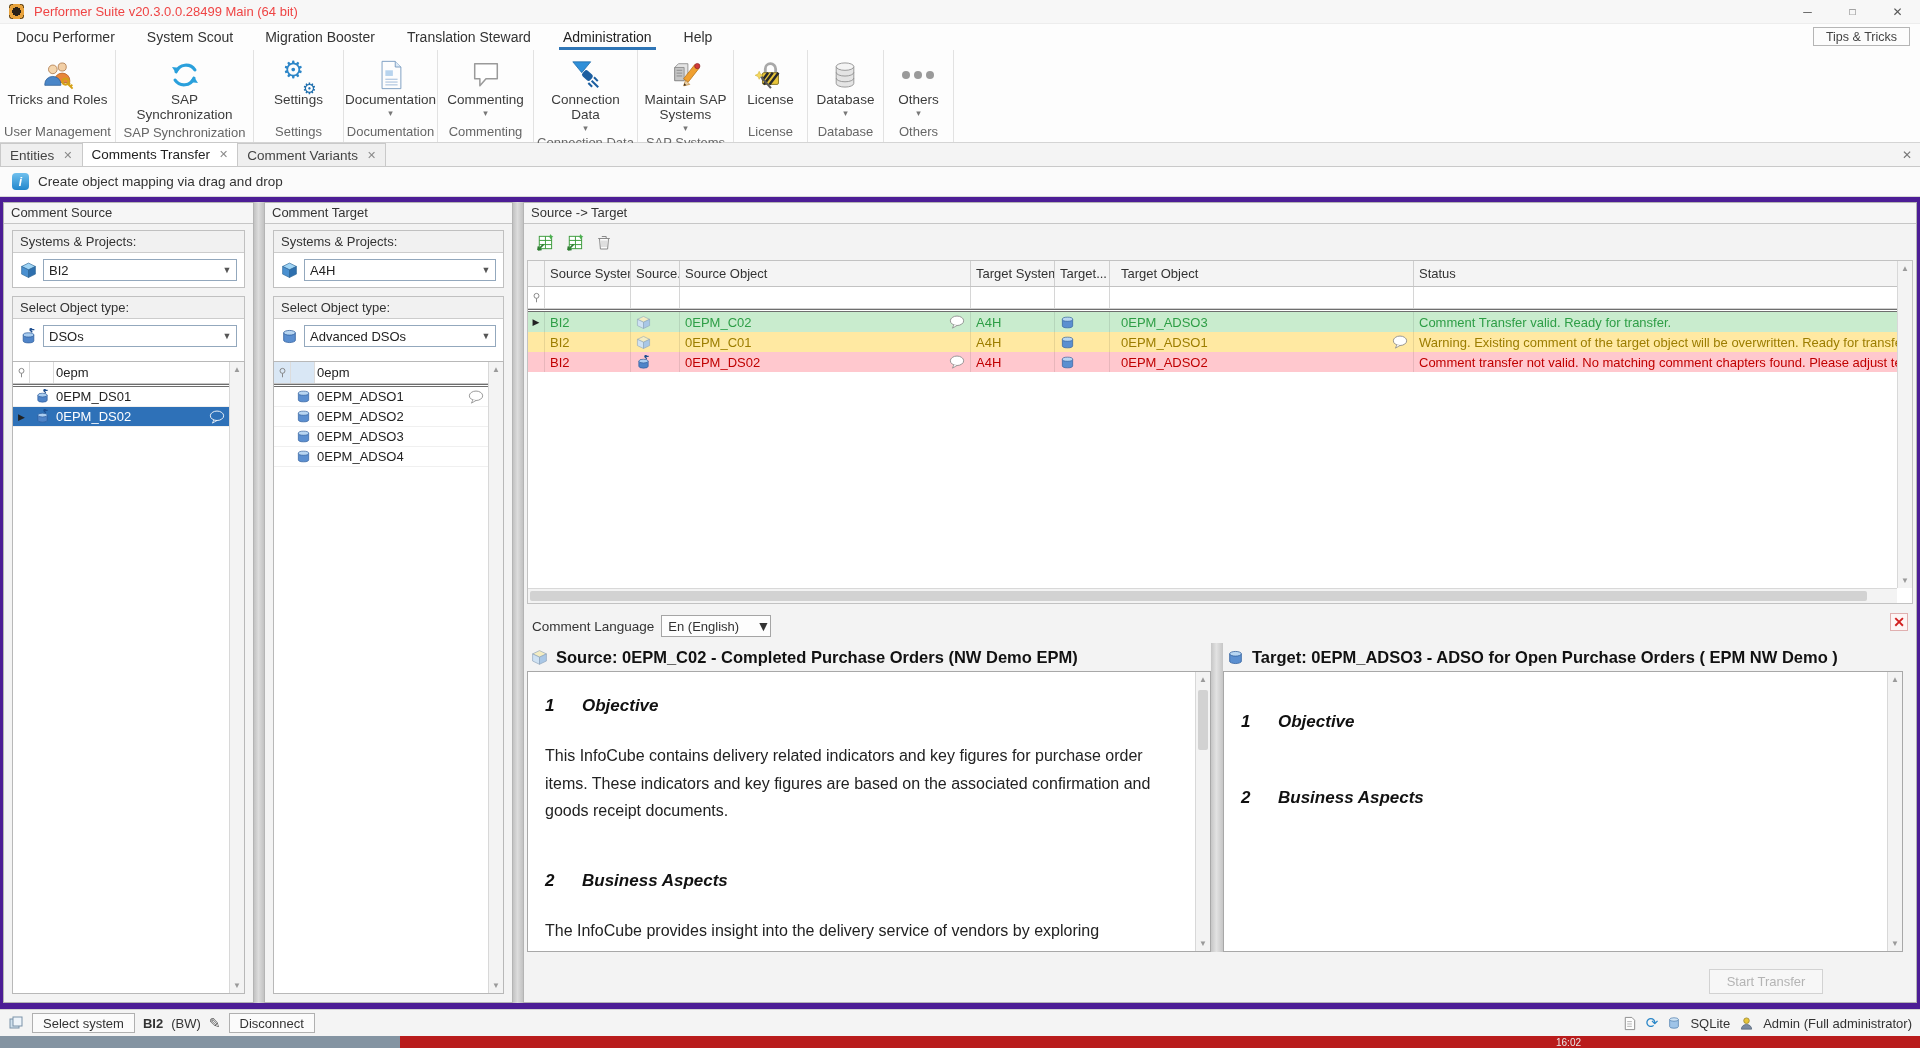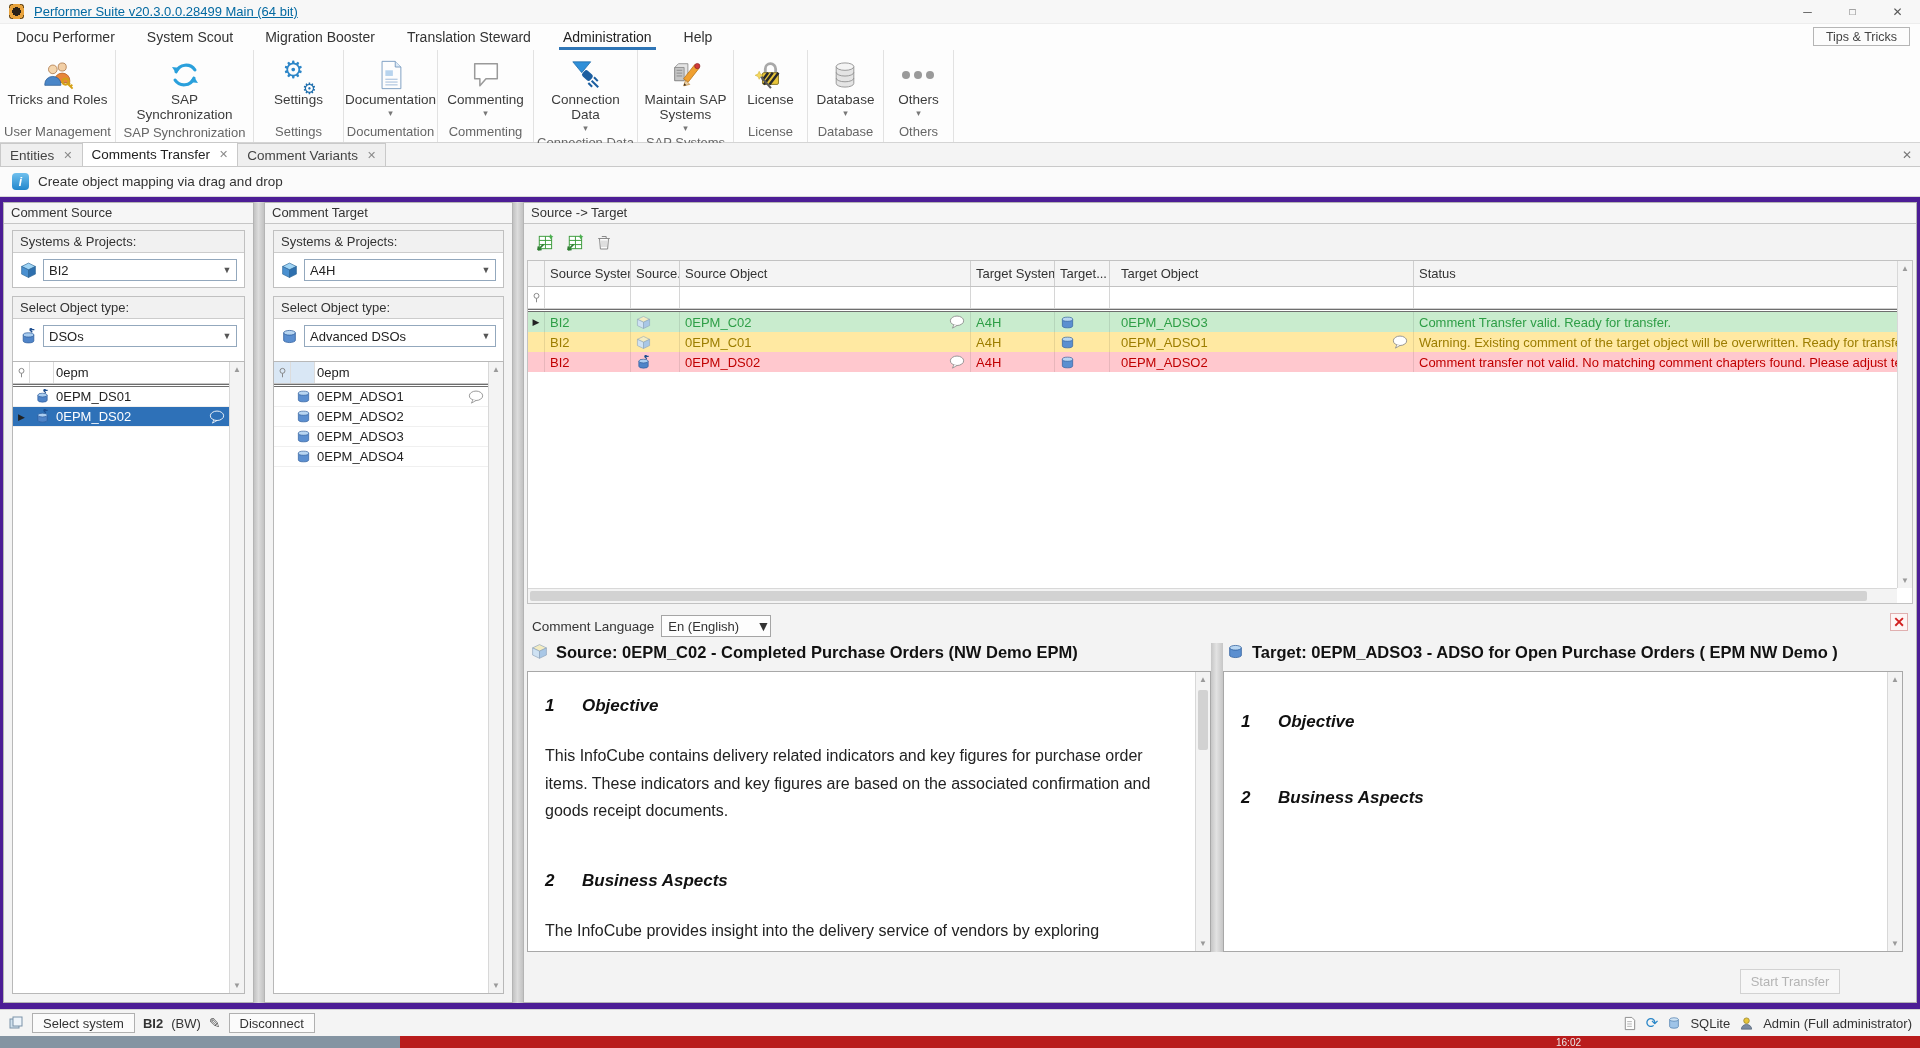--- a/index.html
+++ b/index.html
@@ -3,21 +3,21 @@
 <meta charset="utf-8">
 <style>
   * { box-sizing: border-box; margin:0; padding:0; }
   html,body { width:1920px; height:1048px; overflow:hidden; }
   body { font-family:"Liberation Sans", sans-serif; font-size:14px; color:#333; background:#e9e9e9; position:relative; }
   svg.ic { display:block; }
 
   
   .titlebar { position:absolute; top:0; left:0; right:0; height:24px; background:#f7f7f7; display:flex; align-items:center; border-bottom:1px solid #ededed; }
   .applogo { width:15px; height:15px; margin:0 10px 0 9px; border-radius:3px; background:radial-gradient(circle at 50% 50%, #2a2118 0 40%, #e8a33d 41% 75%, #6b4a16 76%); }
-  .apptitle { font-size:13px; color:#0369a1;text-decoration:underline; }
+  .apptitle { font-size:13px; color:#ef4444; }
   .winbtns { margin-left:auto; display:flex; height:100%; }
   .winbtn { width:45px; height:100%; display:flex; align-items:center; justify-content:center; color:#555; font-size:12px; }
   .wb-max { font-size:10px; }
   
   .menubar { position:absolute; top:24px; left:0; right:0; height:26px; background:#fdfdfd; display:flex; align-items:stretch; }
   .menuitem { padding:0 16px; display:flex; align-items:center; font-size:14px; color:#333; position:relative; }
   .menuitem.active { color:#222; }
   .menuitem.active::after { content:""; position:absolute; left:12px; right:12px; bottom:0; height:3px; background:#2e75b6; }
   .tipsbtn { position:absolute; right:10px; top:3px; height:19px; padding:0 12px; border:1px solid #b5b5b5; background:#fcfcfc; font-size:12.5px; color:#444; display:flex; align-items:center; }
 
@@ -115,31 +115,31 @@
   .cl-label { font-size:13.5px; color:#333; }
   .cl-combo { width:110px; height:22px; border:1px solid #a5a5a5; background:#fdfdfd; display:flex; align-items:center; }
   .cl-combo .cval { flex:1; padding-left:6px; font-size:13px; }
   .redx { position:absolute; right:8px; top:410px; width:18px; height:18px; display:flex; align-items:center; justify-content:center; color:#d21f1f; font-weight:bold; font-size:14px; border:1px solid #e0b0b0; background:#fdf5f5; }
 
   .docs { position:absolute; left:3px; right:3px; top:440px; bottom:50px; }
   .docpane { position:absolute; top:0; bottom:0; }
   .dp-left { left:0; width:684px; }
   .dp-right { left:696px; width:680px; }
   .docsplit { position:absolute; left:684px; width:12px; top:0; bottom:0; background:linear-gradient(90deg,#c6c6c6,#e2e2e2 45%,#c6c6c6); }
-  .dp-head { height:28px; display:flex; align-items:flex-start; gap:8px; padding-left:4px; }
+  .dp-head { height:28px; display:flex; align-items:center; gap:8px; padding-left:4px; }
   .dp-title { font-size:16.5px; font-weight:bold; color:#111; white-space:nowrap; }
   .dp-box { position:absolute; left:0; right:0; top:28px; bottom:0; border:1px solid #a8a8a8; background:#fff; }
   .dp-content { position:absolute; left:0; top:0; right:16px; bottom:0; overflow:hidden; padding:24px 26px 0 17px; }
   .sec-head { display:flex; font-size:17px; font-weight:bold; font-style:italic; color:#111; }
   .sec-num { width:37px; flex:none; }
   .sec-body { margin-top:26px; font-size:16px; color:#222; line-height:1.72; max-width:655px; }
   .sec2 { margin-top:46px; }
   .dp-right .sec1h { margin-top:16px; }
   .dp-right .sec2 { margin-top:56px; }
-  .startbtn { position:absolute; right:76px; bottom:8px; width:100px; height:25px; border:1px solid #d2d2d2; background:#f7f7f7; color:#b4b4b4; font-size:13px; display:flex; align-items:center; justify-content:center; }
+  .startbtn { position:absolute; right:93px; bottom:8px; width:114px; height:25px; border:1px solid #d2d2d2; background:#f7f7f7; color:#b4b4b4; font-size:13px; display:flex; align-items:center; justify-content:center; }
 
   
   .statusbar { position:absolute; left:0; right:0; bottom:12px; height:27px; background:#f4f4f4; border-top:1px solid #d2d2d2; display:flex; align-items:center; padding:0 8px; gap:8px; font-size:13px; color:#333; }
   .sb-btn { height:20px; padding:0 10px; border:1px solid #b0b0b0; background:#fbfbfb; display:flex; align-items:center; font-size:13px; color:#333; }
   .sb-sys { font-weight:bold; }
   .sb-right { margin-left:auto; display:flex; align-items:center; gap:9px; }
   .sb-ic { display:flex; align-items:center; }
   .pencil { font-size:14px; color:#555; }
   .refresh { color:#2a86c8; font-size:15px; }
 

